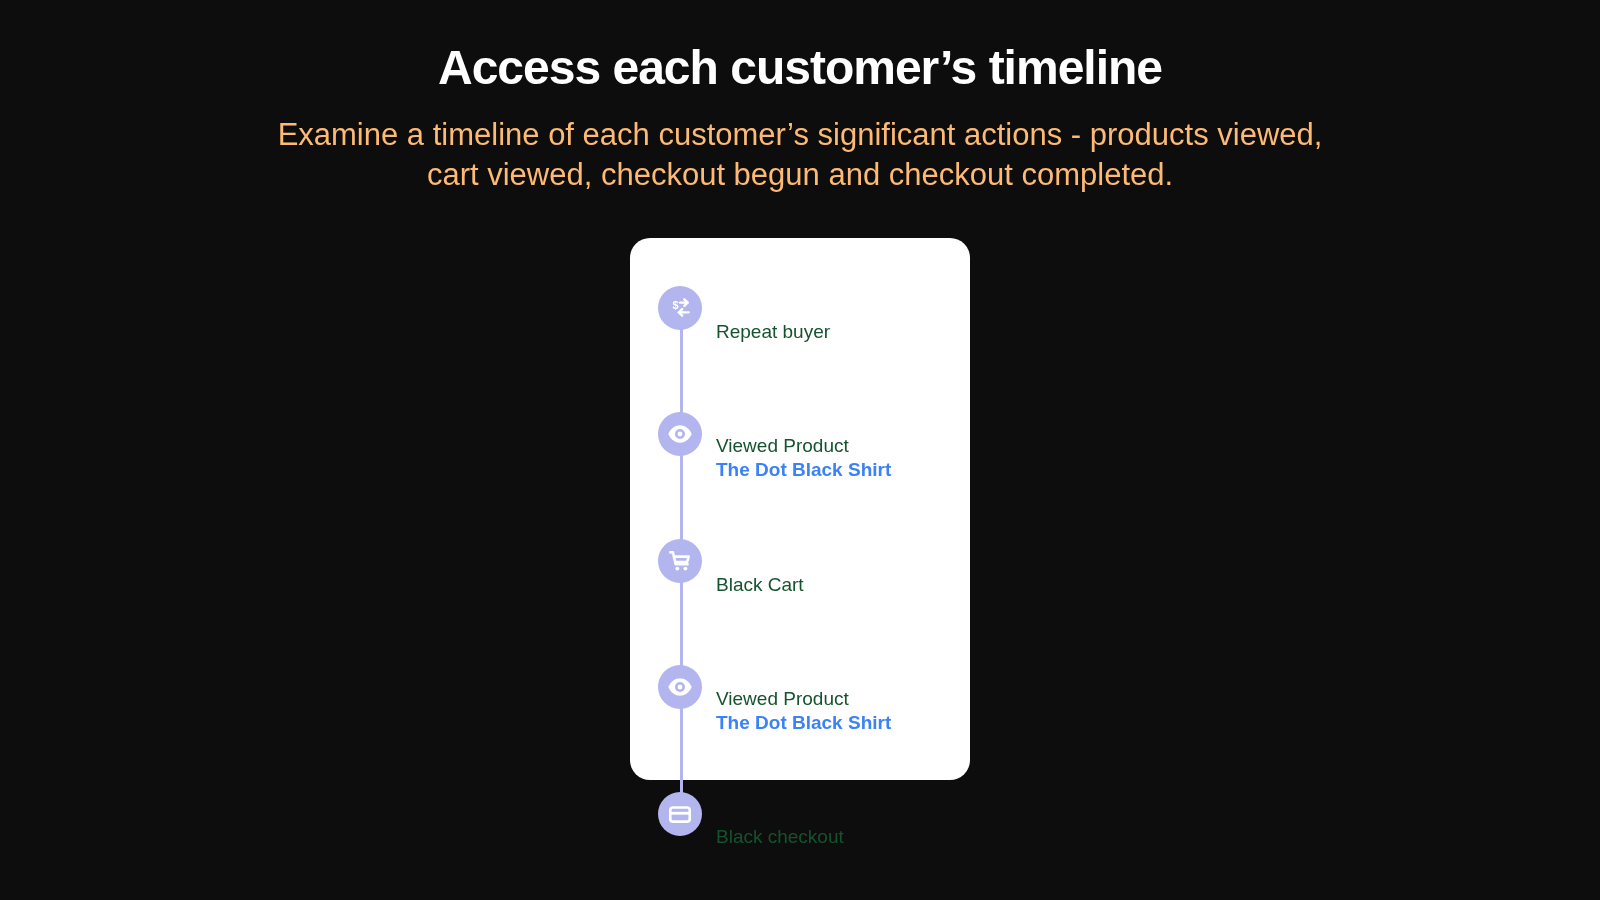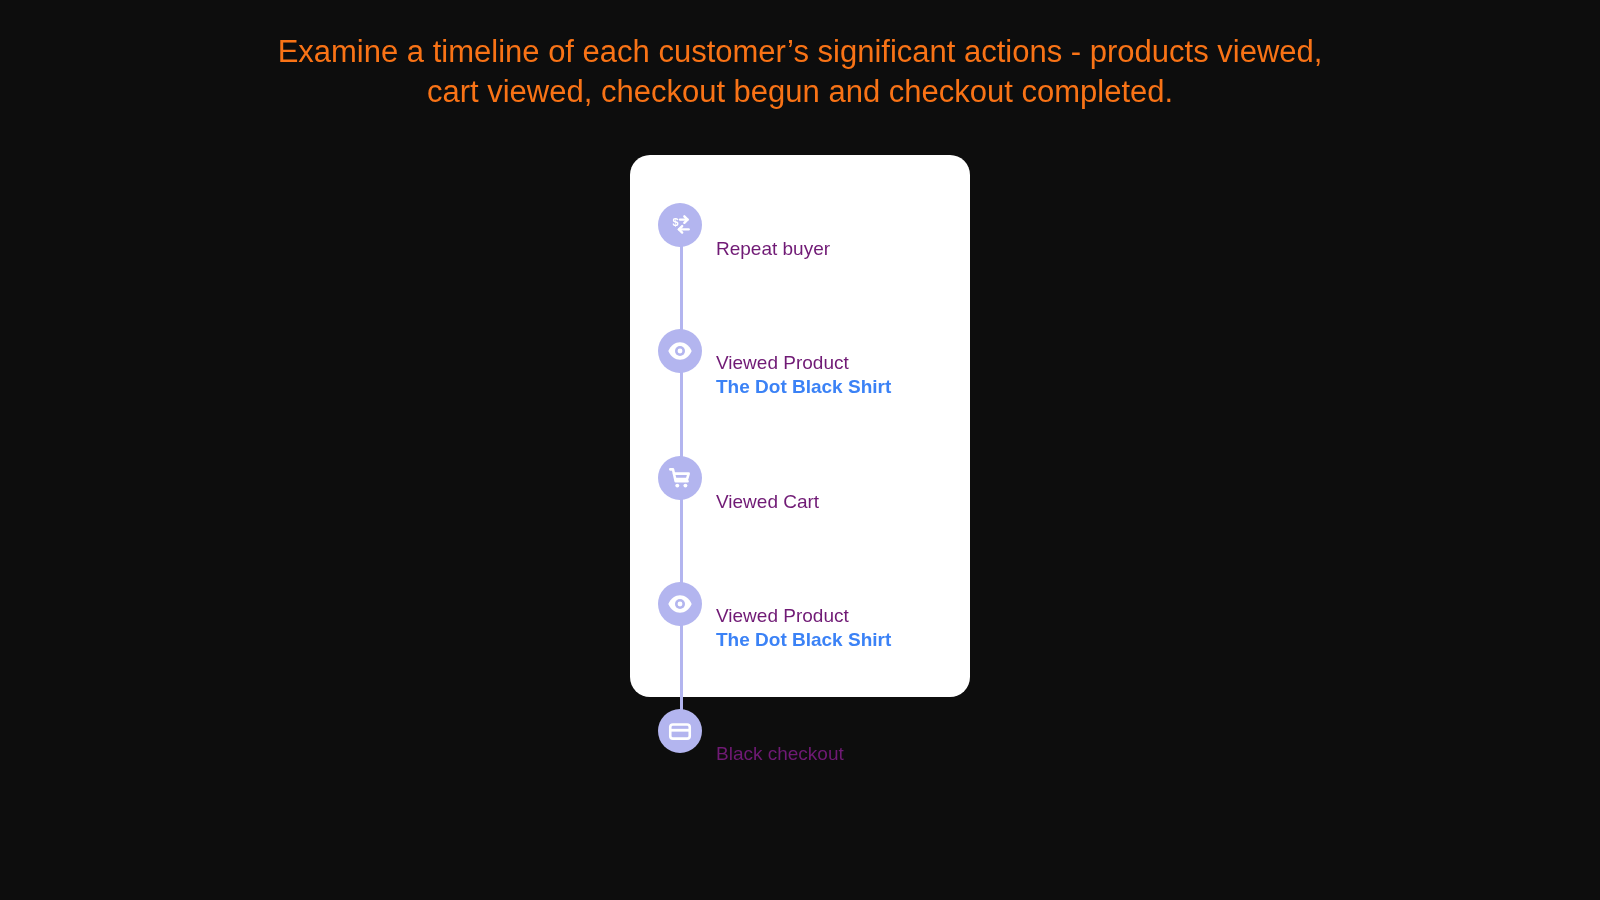--- a/index.html
+++ b/index.html
@@ -15,25 +15,25 @@
   }
   .headline {
     color: #ffffff;
     font-size: 48px;
     font-weight: 800;
     letter-spacing: -1px;
     margin-top: 40px;
     text-align: center;
   }
   .subhead {
-    color: #f97316;
+    color: #fdba74;
     font-size: 31px;
     font-weight: 400;
     line-height: 1.3;
-    margin-top: 32px;
+    margin-top: 20px;
     text-align: center;
     max-width: 1080px;
   }
   .card {
     width: 340px;
     height: 542px;
     background: #ffffff;
     border-radius: 20px;
     margin-top: 42px;
     padding: 34px 26px 34px 28px;
@@ -66,36 +66,37 @@
     background: #b3b5ef;
     display: flex; align-items: center; justify-content: center;
     flex: 0 0 44px;
   }
   .dot svg { display: block; }
   .textcol {
     display: flex; flex-direction: column;
     line-height: 1.28;
   }
   .label {
-    color: #701a75;
+    color: #14532d;
     font-size: 19px;
     font-weight: 500;
     margin-top: 48px;
   }
   .detail {
     color: #3b82f6;
     font-size: 19px;
     font-weight: 700;
   }
   .single .label { font-size: 19px; }
 </style>
 </head>
 <body>
 
 <div class="page">
+  <h1 class="headline">Access each customer’s timeline</h1>
   <p class="subhead">Examine a timeline of each customer’s significant actions - products viewed, cart viewed, checkout begun and checkout completed.</p>
 
   <div class="card">
     <div class="timeline">
       <div class="rail"></div>
 
       <div class="row single">
         <div class="dot">
           <svg width="26" height="26" viewBox="0 0 24 24" fill="none">
             <text x="5" y="13" font-size="10" font-weight="700" fill="#ffffff" font-family="Arial">$</text>
@@ -127,21 +128,21 @@
       <div class="row single">
         <div class="dot">
           <svg width="26" height="26" viewBox="0 0 24 24" fill="none">
             <path d="M3 4 L5.5 4 L8 15 L19 15" stroke="#ffffff" stroke-width="2.4" stroke-linecap="round" stroke-linejoin="round"></path>
             <path d="M6.5 8 L20 8 L18.5 13 L7.6 13" stroke="#ffffff" stroke-width="2.4" stroke-linecap="round" stroke-linejoin="round"></path>
             <circle cx="9.5" cy="19" r="1.8" fill="#ffffff"></circle>
             <circle cx="17" cy="19" r="1.8" fill="#ffffff"></circle>
           </svg>
         </div>
         <div class="textcol">
-          <span class="label">Viewed Cart</span>
+          <span class="label">Black Cart</span>
         </div>
       </div>
 
       <div class="row">
         <div class="dot">
           <svg width="28" height="28" viewBox="0 0 24 24" fill="none">
             <path d="M2 12 C4 7 8 4.5 12 4.5 C16 4.5 20 7 22 12 C20 17 16 19.5 12 19.5 C8 19.5 4 17 2 12 Z" fill="#ffffff"></path>
             <circle cx="12" cy="12" r="4.3" fill="#b3b5ef"></circle>
             <circle cx="12" cy="12" r="2.1" fill="#ffffff"></circle>
           </svg>

